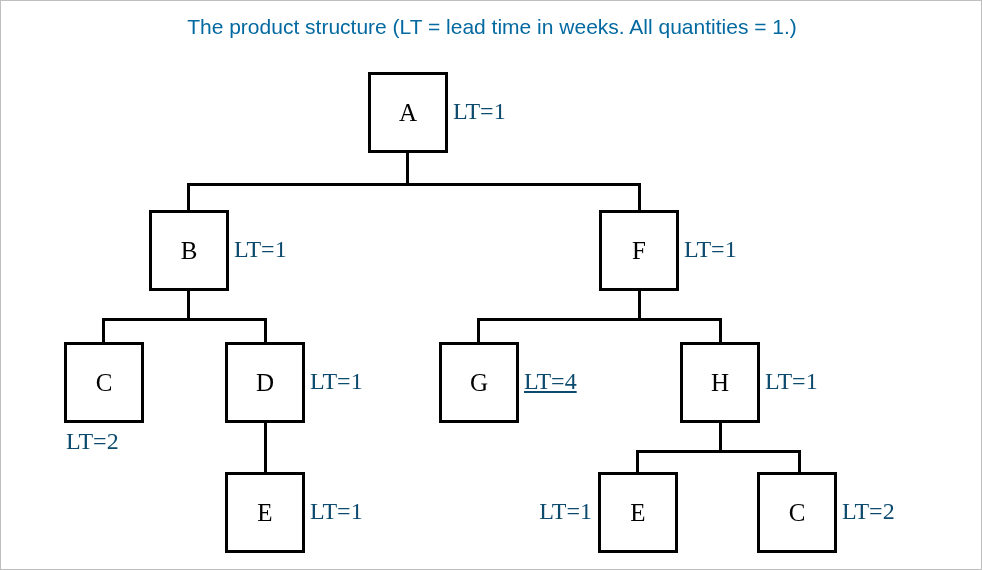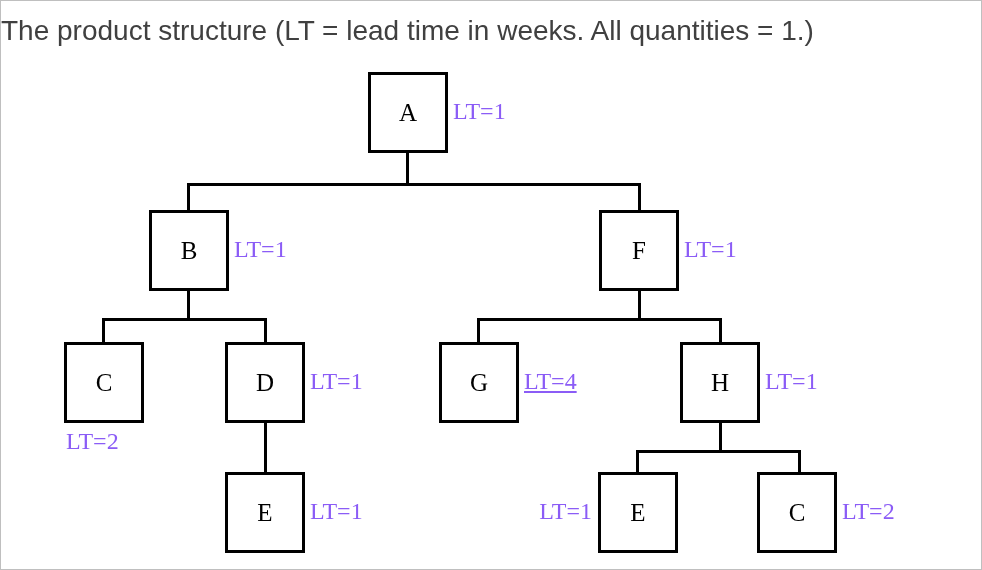--- a/index.html
+++ b/index.html
@@ -15,24 +15,24 @@
     border: 1px solid #bfbfbf;
     box-sizing: border-box;
     overflow: hidden;
     font-family: "Liberation Serif", "DejaVu Serif", serif;
   }
   #diagram-title {
     position: absolute;
     left: 0;
     top: 14px;
     width: 982px;
-    text-align: left;
+    text-align: center;
     font-family: "Liberation Sans", "DejaVu Sans", sans-serif;
-    font-size: 28px;
-    color: #404040;
+    font-size: 21px;
+    color: #0369a1;
     white-space: nowrap;
   }
   .node {
     position: absolute;
     border: 3px solid #000000;
     background: #ffffff;
     box-sizing: border-box;
     display: flex;
     align-items: center;
     justify-content: center;
@@ -40,21 +40,21 @@
   .node-label {
     font-family: "Liberation Serif", "DejaVu Serif", serif;
     font-size: 25px;
     color: #000000;
     line-height: 1;
   }
   .lt-label {
     position: absolute;
     font-family: "Liberation Serif", "DejaVu Serif", serif;
     font-size: 24px;
-    color: #8b5cf6;
+    color: #0c4a6e;
     white-space: nowrap;
     line-height: 1;
   }
   .lt-right  { text-align: left; }
   .lt-left   { text-align: right; }
   .lt-below  { text-align: left; }
   .conn {
     position: absolute;
     background: #000000;
   }

